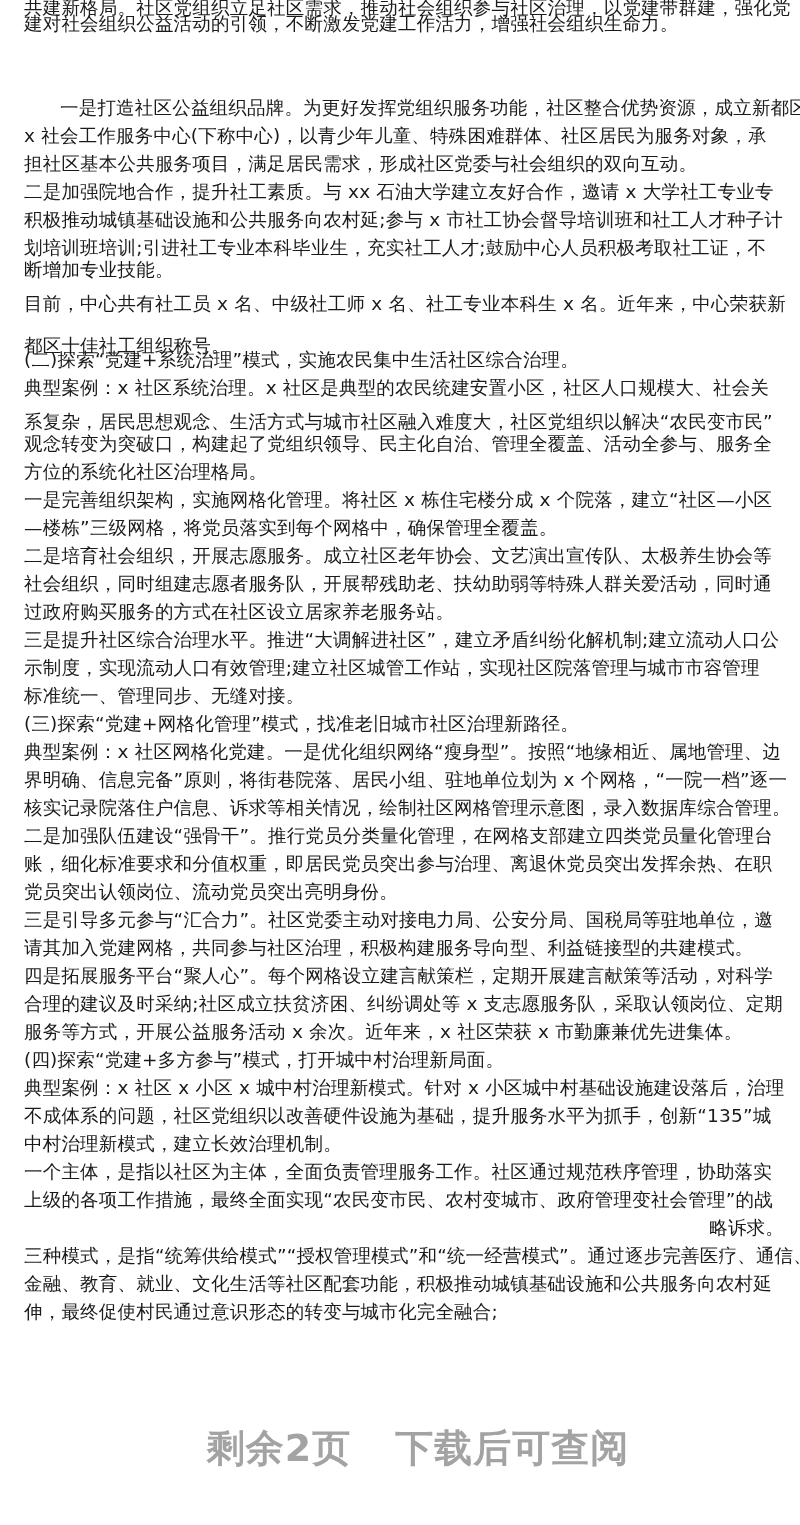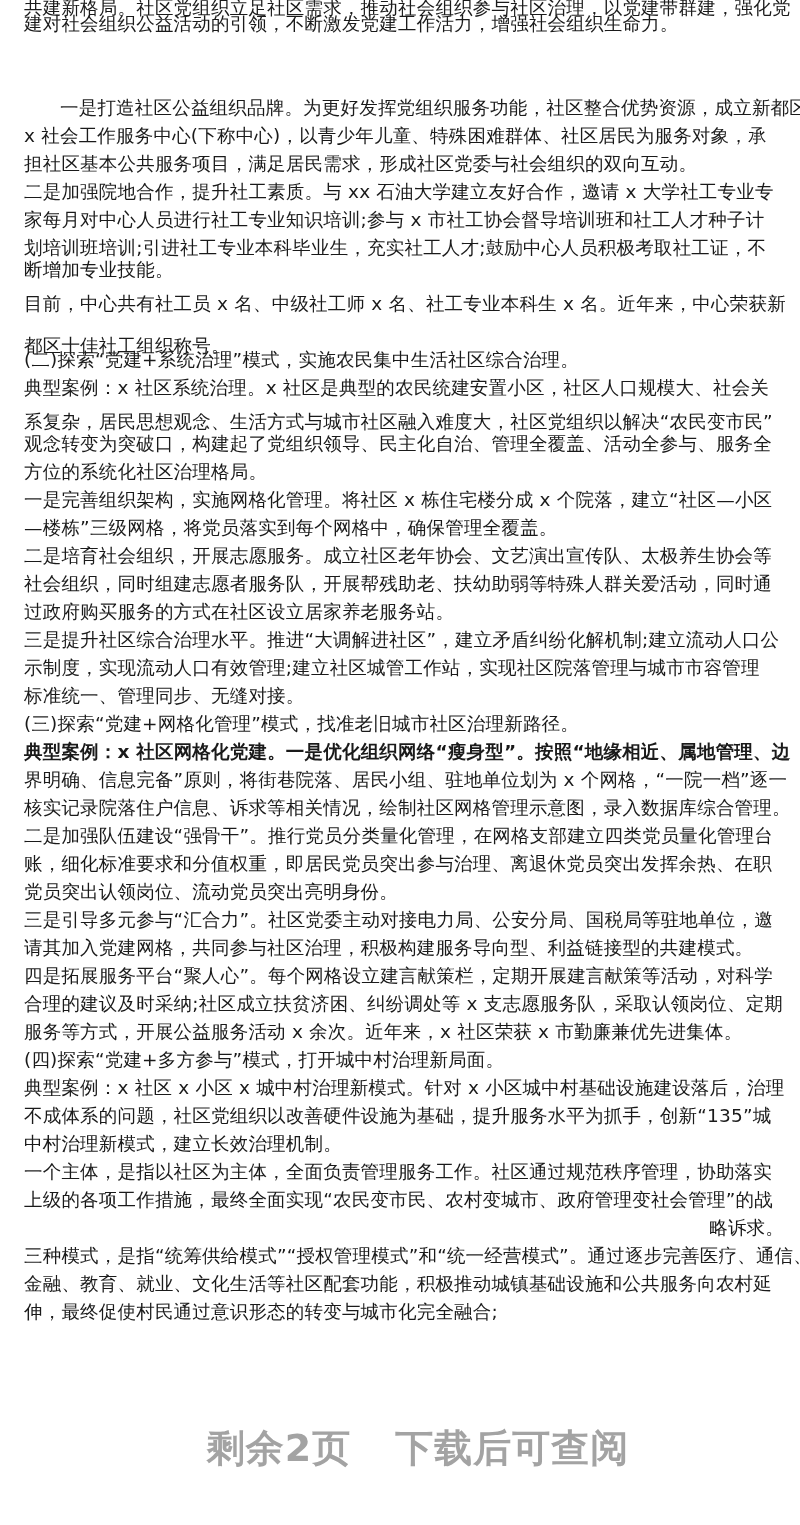--- a/index.html
+++ b/index.html
@@ -49,40 +49,40 @@
 </head>
 <body>
 
 <div class="doc" id="doc">
     <div class="line" style="top: -6px;">共建新格局。社区党组织立足社区需求，推动社会组织参与社区治理，以党建带群建，强化党</div>
     <div class="line" style="top: 10px;">建对社会组织公益活动的引领，不断激发党建工作活力，增强社会组织生命力。</div>
     <div class="line" style="top: 94px; margin-left: 36px;">一是打造社区公益组织品牌。为更好发挥党组织服务功能，社区整合优势资源，成立新都区</div>
     <div class="line" style="top: 122px;">x 社会工作服务中心(下称中心)，以青少年儿童、特殊困难群体、社区居民为服务对象，承</div>
     <div class="line" style="top: 150px;">担社区基本公共服务项目，满足居民需求，形成社区党委与社会组织的双向互动。</div>
     <div class="line" style="top: 178px;">二是加强院地合作，提升社工素质。与 xx 石油大学建立友好合作，邀请 x 大学社工专业专</div>
-    <div class="line" style="top: 206px;">家每月对中心人员进行社工专业知识培训;参与 x 市社工协会督导培训班和社工人才种子计</div>
+    <div class="line" style="top: 206px;">积极推动城镇基础设施和公共服务向农村延;参与 x 市社工协会督导培训班和社工人才种子计</div>
     <div class="line" style="top: 234px;">划培训班培训;引进社工专业本科毕业生，充实社工人才;鼓励中心人员积极考取社工证，不</div>
     <div class="line" style="top: 256px;">断增加专业技能。</div>
     <div class="line" style="top: 290px;">目前，中心共有社工员 x 名、中级社工师 x 名、社工专业本科生 x 名。近年来，中心荣获新</div>
     <div class="line" style="top: 332px;">都区十佳社工组织称号。</div>
     <div class="line" style="top: 346px;">(二)探索“党建+系统治理”模式，实施农民集中生活社区综合治理。</div>
     <div class="line" style="top: 374px;">典型案例：x 社区系统治理。x 社区是典型的农民统建安置小区，社区人口规模大、社会关</div>
     <div class="line" style="top: 408px;">系复杂，居民思想观念、生活方式与城市社区融入难度大，社区党组织以解决“农民变市民”</div>
     <div class="line" style="top: 430px;">观念转变为突破口，构建起了党组织领导、民主化自治、管理全覆盖、活动全参与、服务全</div>
     <div class="line" style="top: 458px;">方位的系统化社区治理格局。</div>
     <div class="line" style="top: 486px;">一是完善组织架构，实施网格化管理。将社区 x 栋住宅楼分成 x 个院落，建立“社区—小区</div>
     <div class="line" style="top: 514px;">—楼栋”三级网格，将党员落实到每个网格中，确保管理全覆盖。</div>
     <div class="line" style="top: 542px;">二是培育社会组织，开展志愿服务。成立社区老年协会、文艺演出宣传队、太极养生协会等</div>
     <div class="line" style="top: 570px;">社会组织，同时组建志愿者服务队，开展帮残助老、扶幼助弱等特殊人群关爱活动，同时通</div>
     <div class="line" style="top: 598px;">过政府购买服务的方式在社区设立居家养老服务站。</div>
     <div class="line" style="top: 626px;">三是提升社区综合治理水平。推进“大调解进社区”，建立矛盾纠纷化解机制;建立流动人口公</div>
     <div class="line" style="top: 654px;">示制度，实现流动人口有效管理;建立社区城管工作站，实现社区院落管理与城市市容管理</div>
     <div class="line" style="top: 682px;">标准统一、管理同步、无缝对接。</div>
     <div class="line" style="top: 710px;">(三)探索“党建+网格化管理”模式，找准老旧城市社区治理新路径。</div>
-    <div class="line" style="top: 738px; font-weight: bold;">典型案例：x 社区网格化党建。一是优化组织网络“瘦身型”。按照“地缘相近、属地管理、边</div>
+    <div class="line" style="top: 738px;">典型案例：x 社区网格化党建。一是优化组织网络“瘦身型”。按照“地缘相近、属地管理、边</div>
     <div class="line" style="top: 766px;">界明确、信息完备”原则，将街巷院落、居民小组、驻地单位划为 x 个网格，“一院一档”逐一</div>
     <div class="line" style="top: 794px;">核实记录院落住户信息、诉求等相关情况，绘制社区网格管理示意图，录入数据库综合管理。</div>
     <div class="line" style="top: 822px;">二是加强队伍建设“强骨干”。推行党员分类量化管理，在网格支部建立四类党员量化管理台</div>
     <div class="line" style="top: 850px;">账，细化标准要求和分值权重，即居民党员突出参与治理、离退休党员突出发挥余热、在职</div>
     <div class="line" style="top: 878px;">党员突出认领岗位、流动党员突出亮明身份。</div>
     <div class="line" style="top: 906px;">三是引导多元参与“汇合力”。社区党委主动对接电力局、公安分局、国税局等驻地单位，邀</div>
     <div class="line" style="top: 934px;">请其加入党建网格，共同参与社区治理，积极构建服务导向型、利益链接型的共建模式。</div>
     <div class="line" style="top: 962px;">四是拓展服务平台“聚人心”。每个网格设立建言献策栏，定期开展建言献策等活动，对科学</div>
     <div class="line" style="top: 990px;">合理的建议及时采纳;社区成立扶贫济困、纠纷调处等 x 支志愿服务队，采取认领岗位、定期</div>
     <div class="line" style="top: 1018px;">服务等方式，开展公益服务活动 x 余次。近年来，x 社区荣获 x 市勤廉兼优先进集体。</div>

